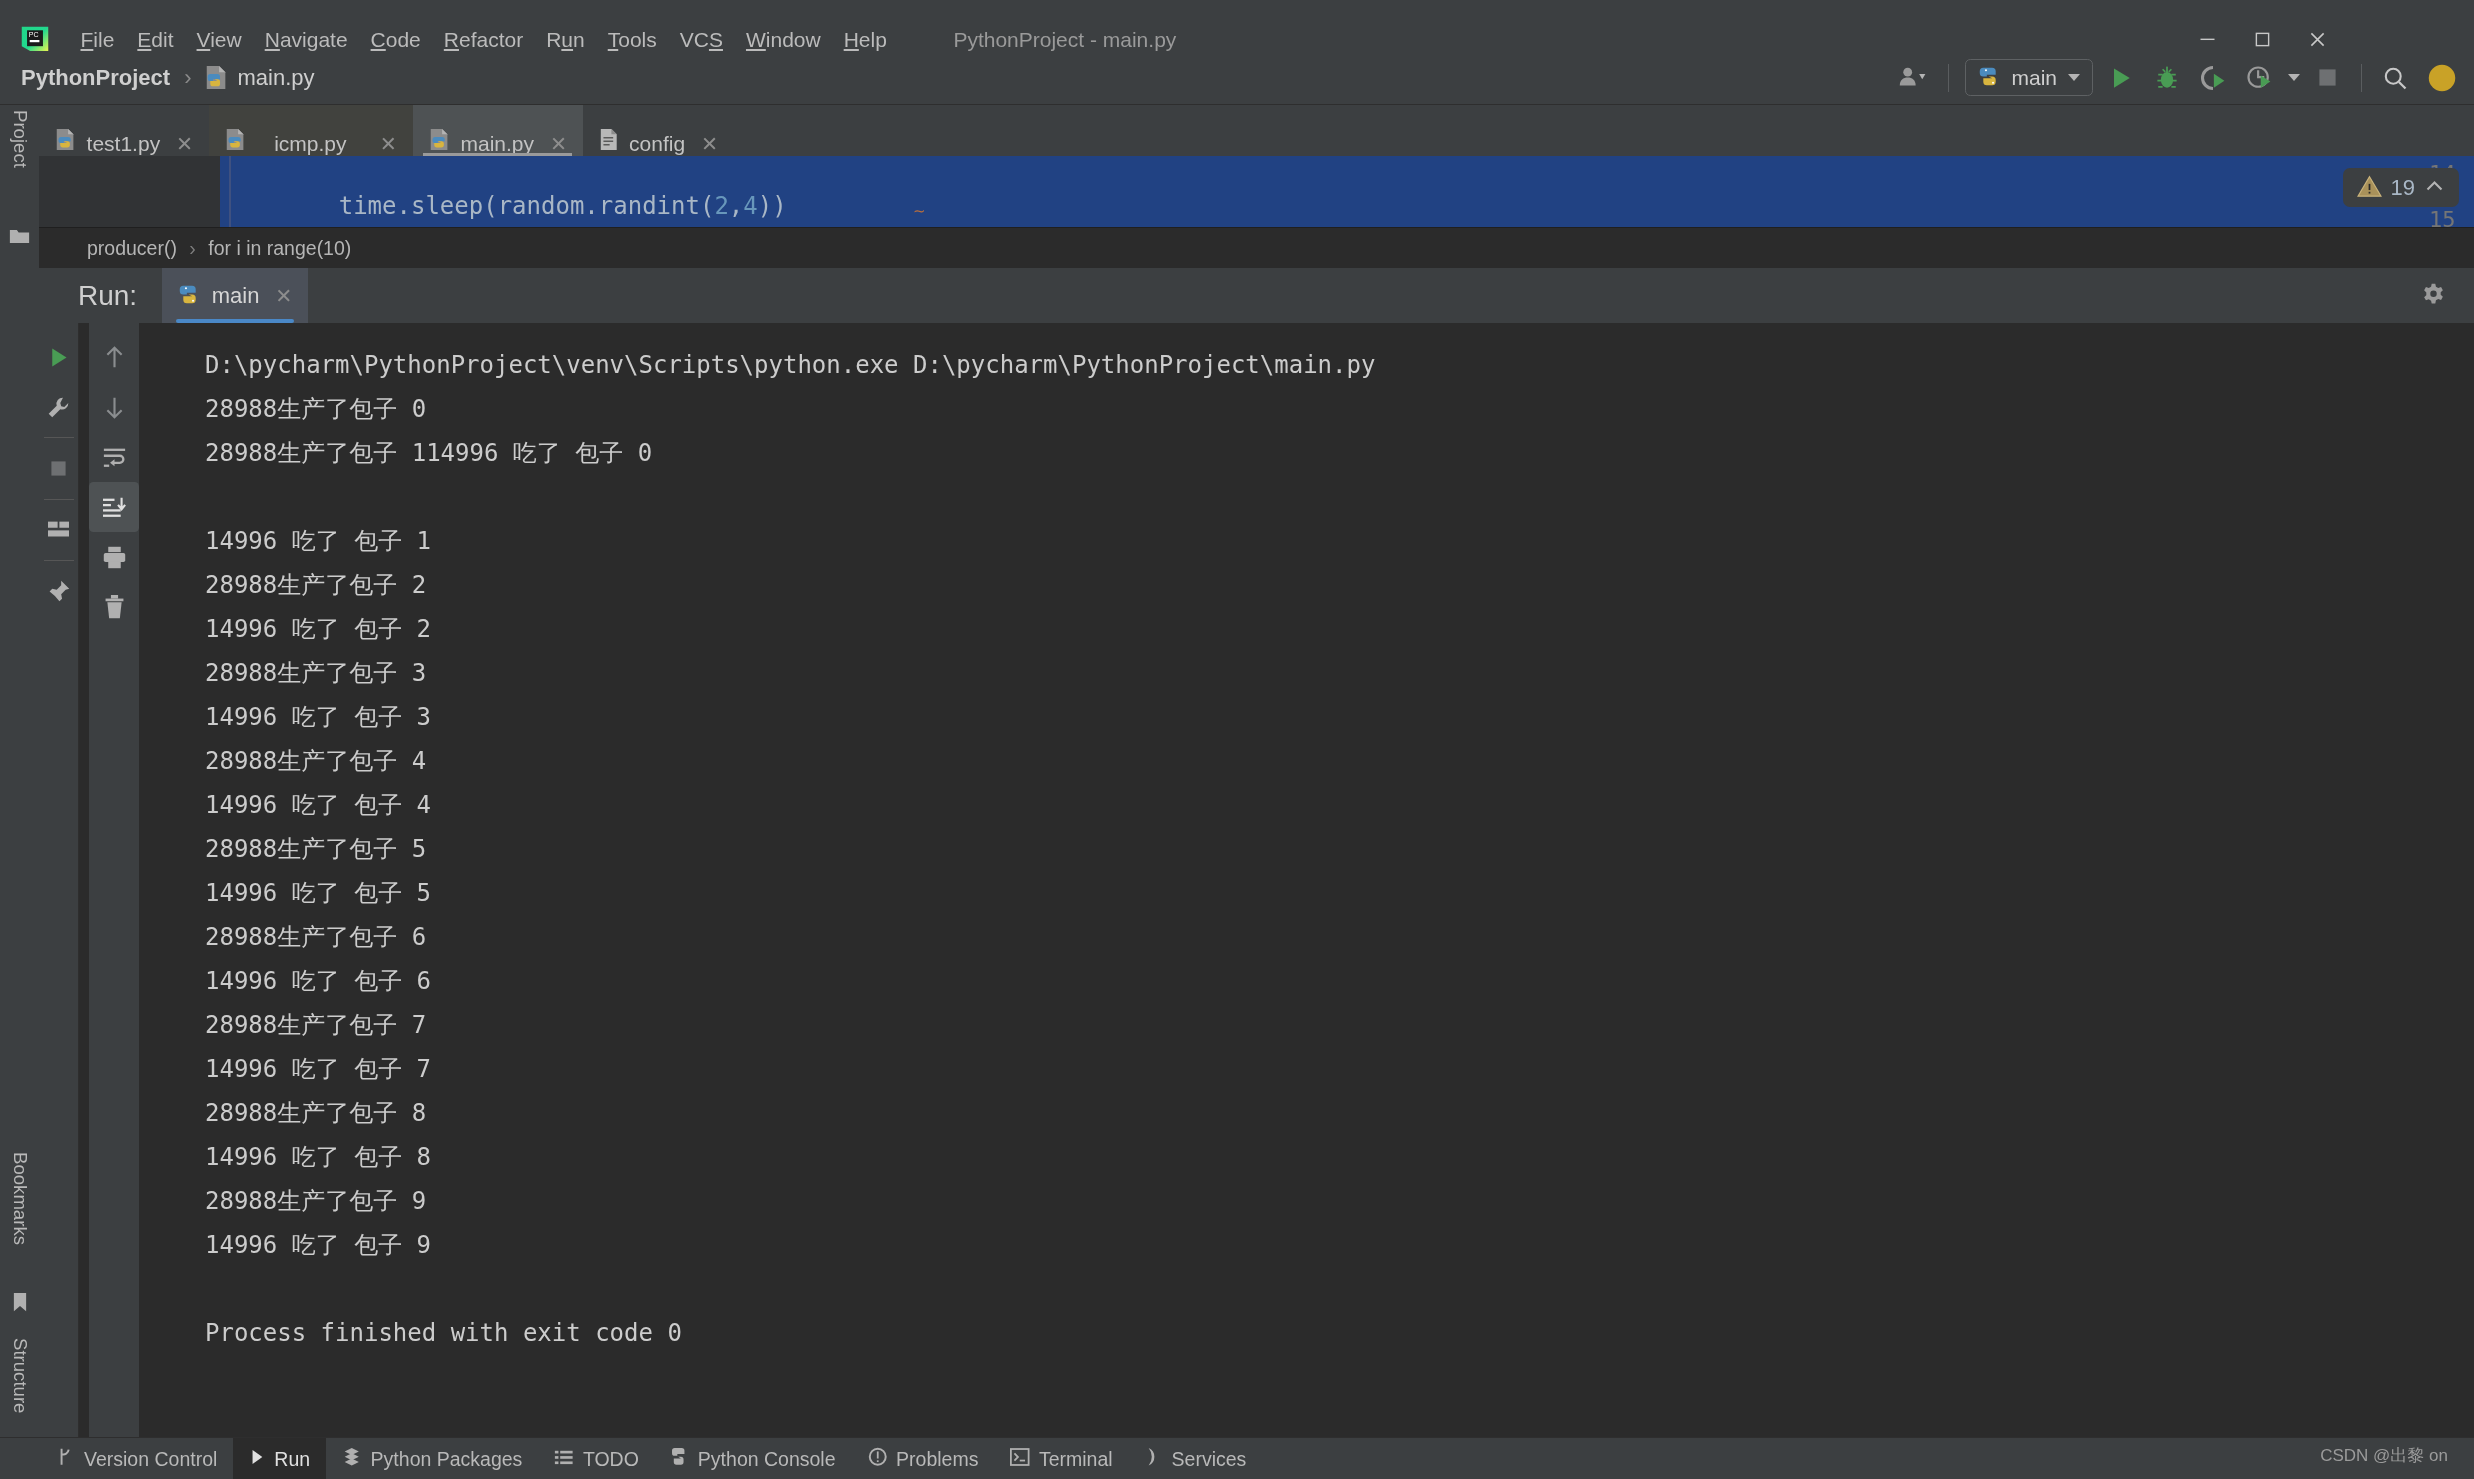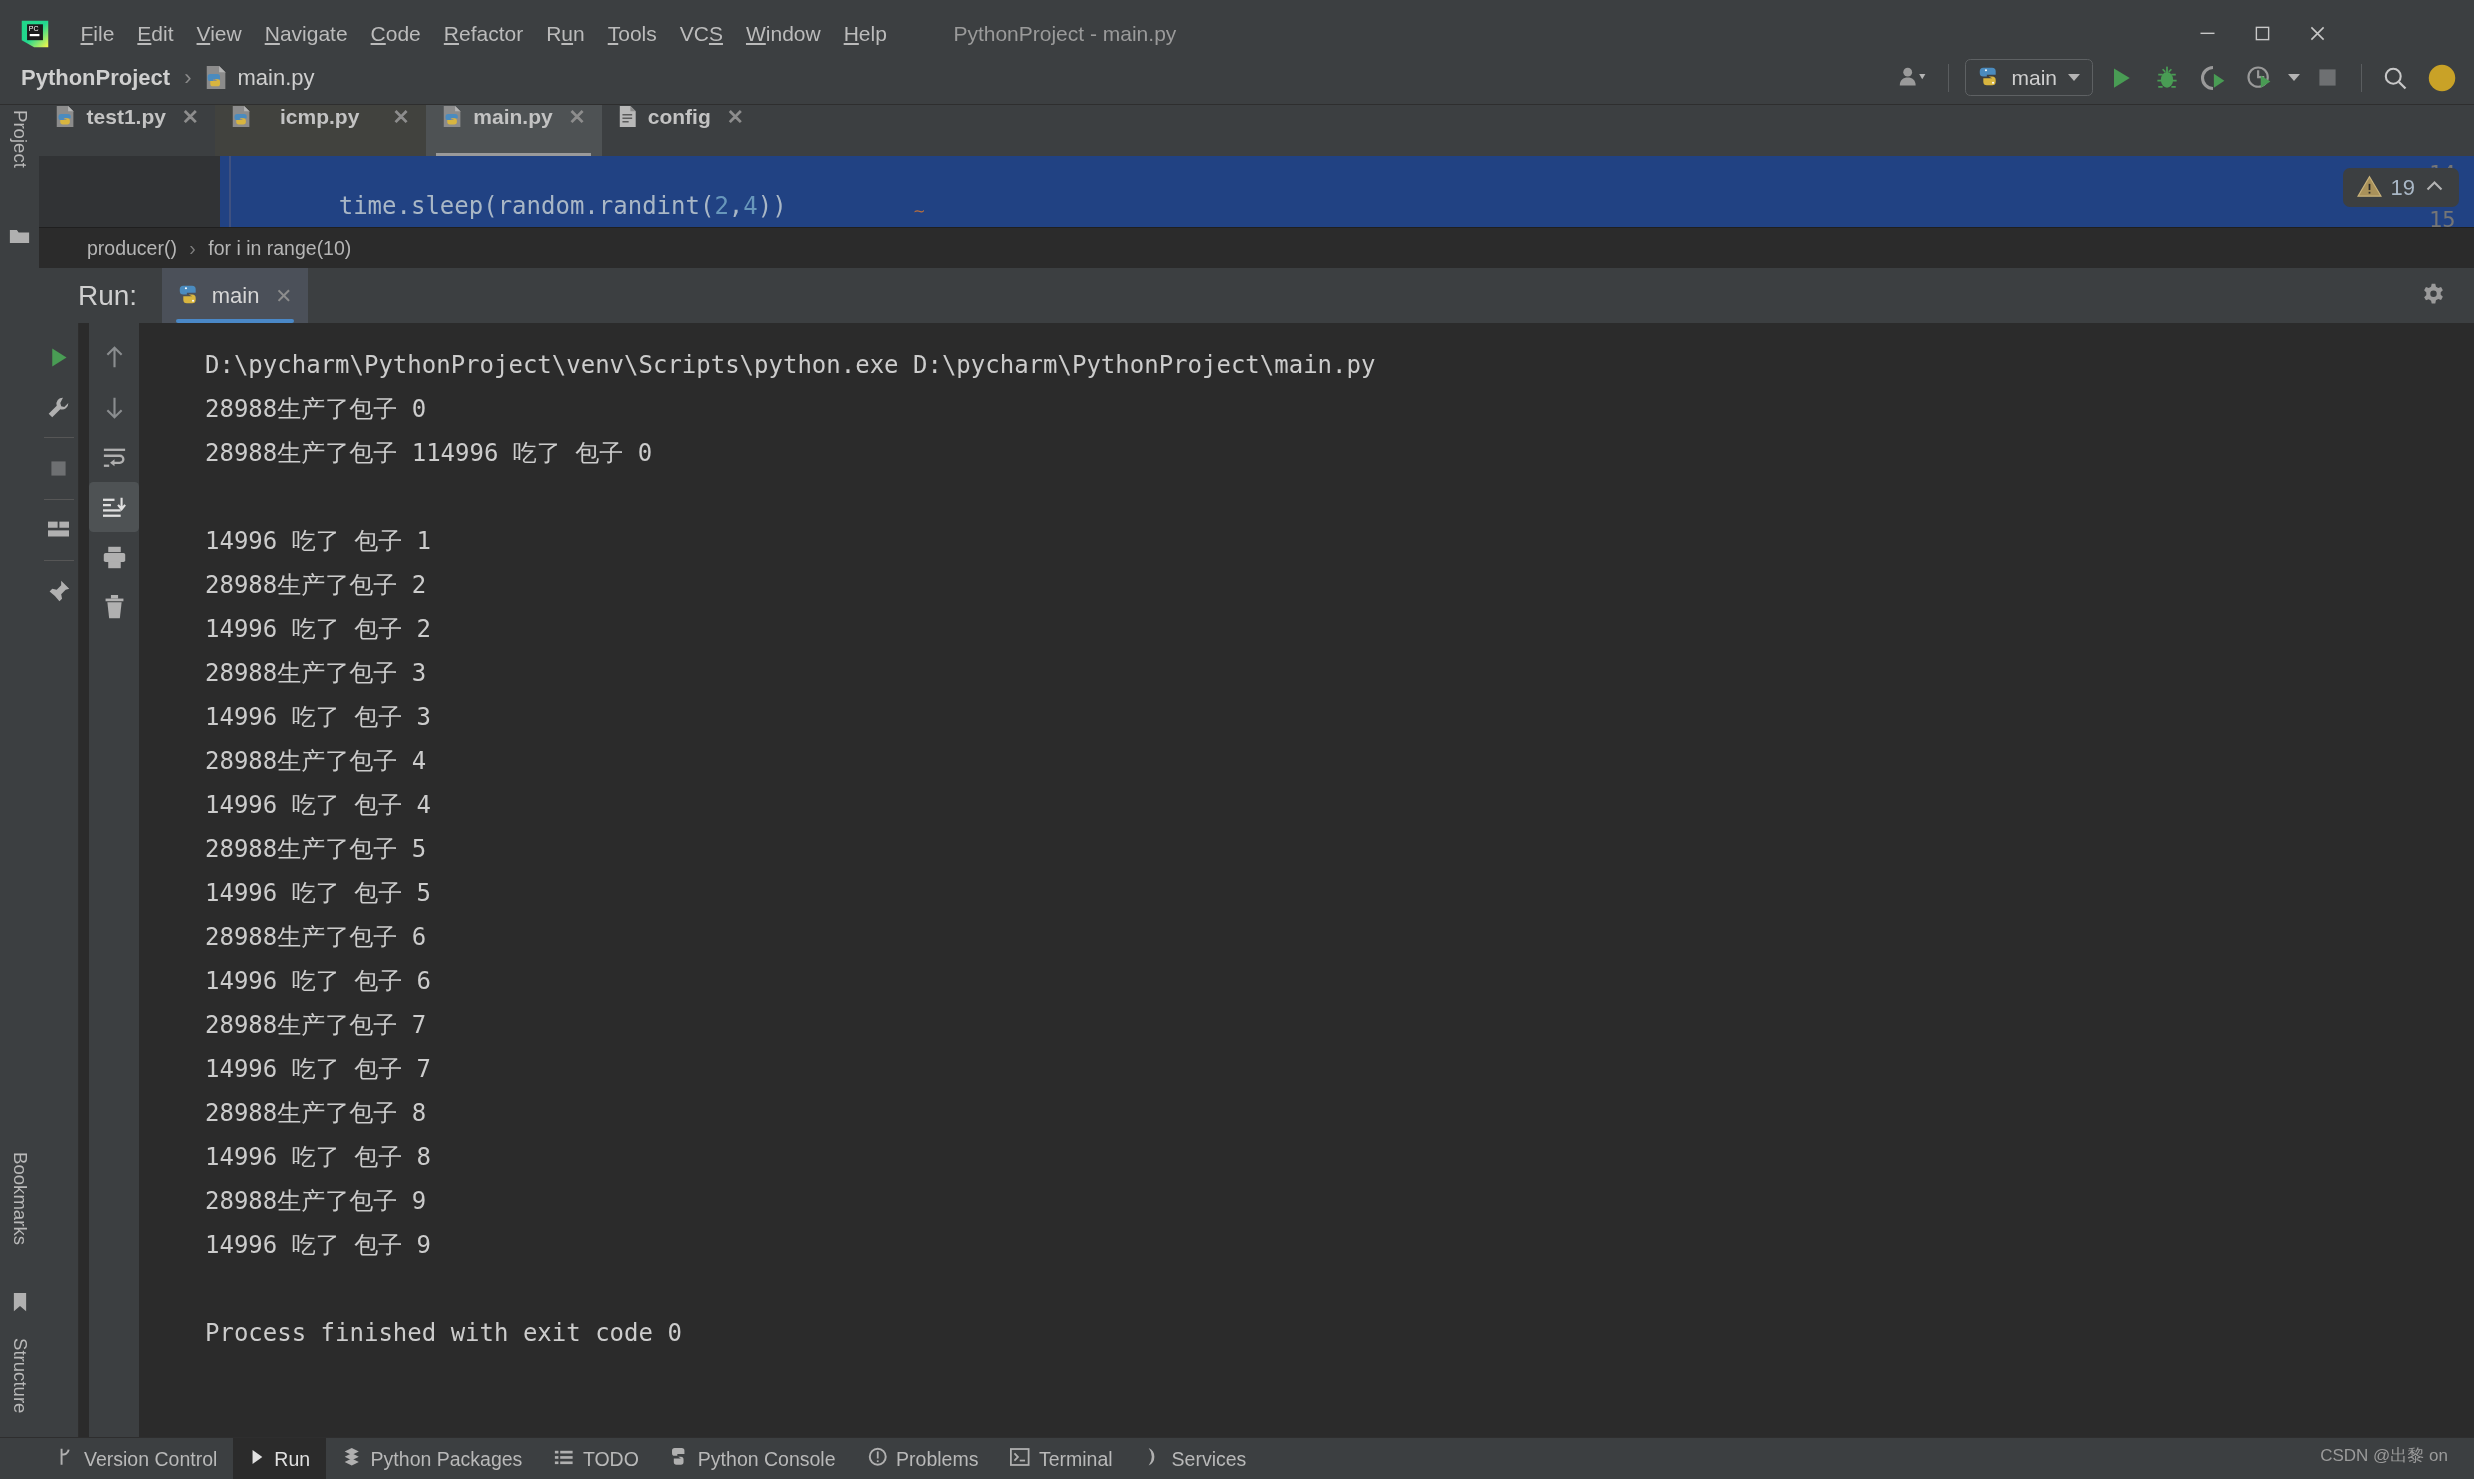--- a/index.html
+++ b/index.html
@@ -6,21 +6,21 @@
   body{
     width:2475px;height:1480px;overflow:hidden;
     background:#3c3f41;
     font-family:"Liberation Sans",sans-serif;
     -webkit-font-smoothing:antialiased;
   }
   .app{position:relative;width:2475px;height:1480px;background:#3c3f41;}
 
   
   .menubar{
-    position:absolute;left:0;top:8px;width:2361px;height:51px;
+    position:absolute;left:0;top:14px;width:2361px;height:51px;
     background:#3c3f41;display:flex;align-items:center;
     border-bottom:0.9px solid #2b2b2b;
   }
   .pc-logo{width:30px;height:30px;margin-left:19.5px;margin-right:19.5px;position:relative;flex:none;}
   .pc-logo svg{display:block;}
   .menu-item{
     color:#bbbbbb;font-size:21px;padding:3.5px 11.5px;cursor:default;white-space:nowrap;
   }
   .menu-item u{text-decoration:underline;}
   .win-title{
@@ -64,22 +64,22 @@
   }
   .vtool.top{top:7px;}
   .vtool-ico{display:block;margin:7px auto;}
 
   
   .tabsrow{
     position:absolute;left:39px;top:105px;width:2436px;height:51px;
     background:#3c3f41;display:flex;align-items:flex-end;
   }
   .tab{
-    display:flex;align-items:flex-start;height:51px;padding:0 16px;gap:10.6px;
-    color:#c3c3c3;font-size:21px;white-space:nowrap;position:relative;font-weight:bold;
+    display:flex;align-items:flex-end;height:51px;padding:0 16px;gap:10.6px;
+    color:#c3c3c3;font-size:21px;white-space:nowrap;position:relative;
   }
   .tab.inactive1{background:#3c3f41;}
   .tab.inactive2{background:#41423e;gap:28px;}
   .tab.active{background:#4e5254;}
   .tab.active:after{
     content:"";position:absolute;left:10.6px;right:10.6px;bottom:0;height:3.5px;background:#9a9a9a;
   }
   .tab-x{color:#8d8d8d;font-size:20.4px;margin-left:5.3px;}
 
   

